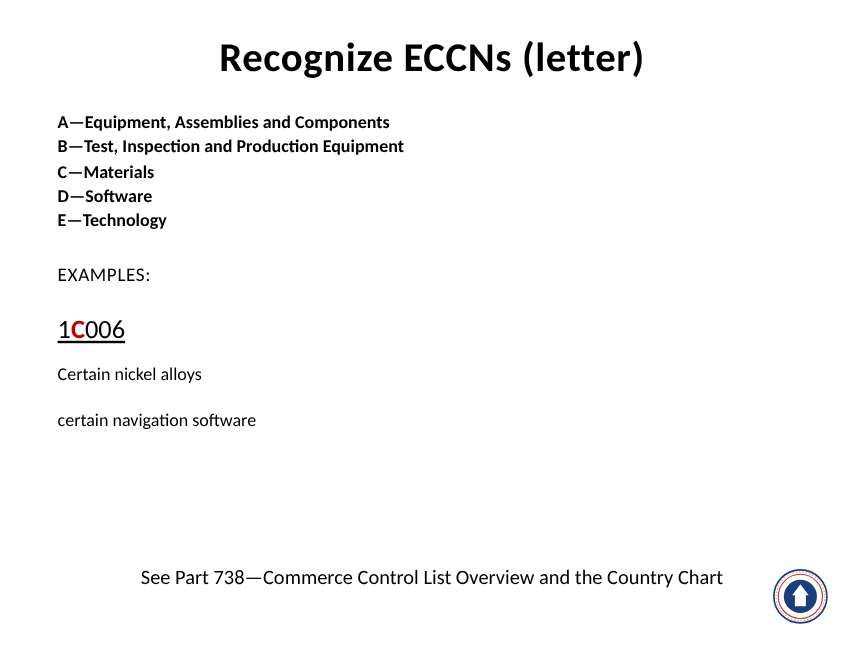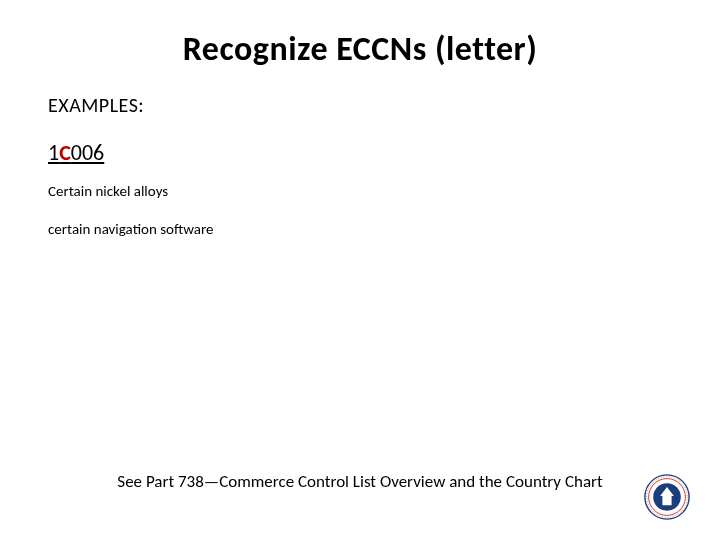--- a/index.html
+++ b/index.html
@@ -25,21 +25,21 @@
     letter-spacing: 0.5px;
   }
   .definitions {
     font-size: 15px;
     font-weight: 700;
     line-height: 1.35;
     margin-bottom: 26px;
   }
   .def-row { display: block; }
   .examples-heading {
-    font-size: 20px;
+    font-size: 16px;
     font-weight: 400;
     margin-bottom: 22px;
     letter-spacing: 0.5px;
   }
   .example {
     margin-bottom: 20px;
   }
   .eccn-code {
     font-size: 22px;
     font-weight: 400;
@@ -70,20 +70,27 @@
   }
   .seal svg { width: 100%; height: 100%; display: block; }
 </style>
 </head>
 <body>
 
 <div class="slide">
 
   <h1 class="title">Recognize ECCNs (letter)</h1>
 
+  <div class="definitions">
+    <span class="def-row">A—Equipment, Assemblies and Components</span>
+    <span class="def-row">B—Test, Inspection and Production Equipment</span>
+    <span class="def-row">C—Materials</span>
+    <span class="def-row">D—Software</span>
+    <span class="def-row">E—Technology</span>
+  </div>
 
   <div class="examples-heading">EXAMPLES:</div>
 
   <div class="example">
     <div class="eccn-code">
       <span class="pre">1</span><span class="letter">C</span><span class="post">006</span>
     </div>
     <div class="example-desc">Certain nickel alloys</div>
   </div>
 

